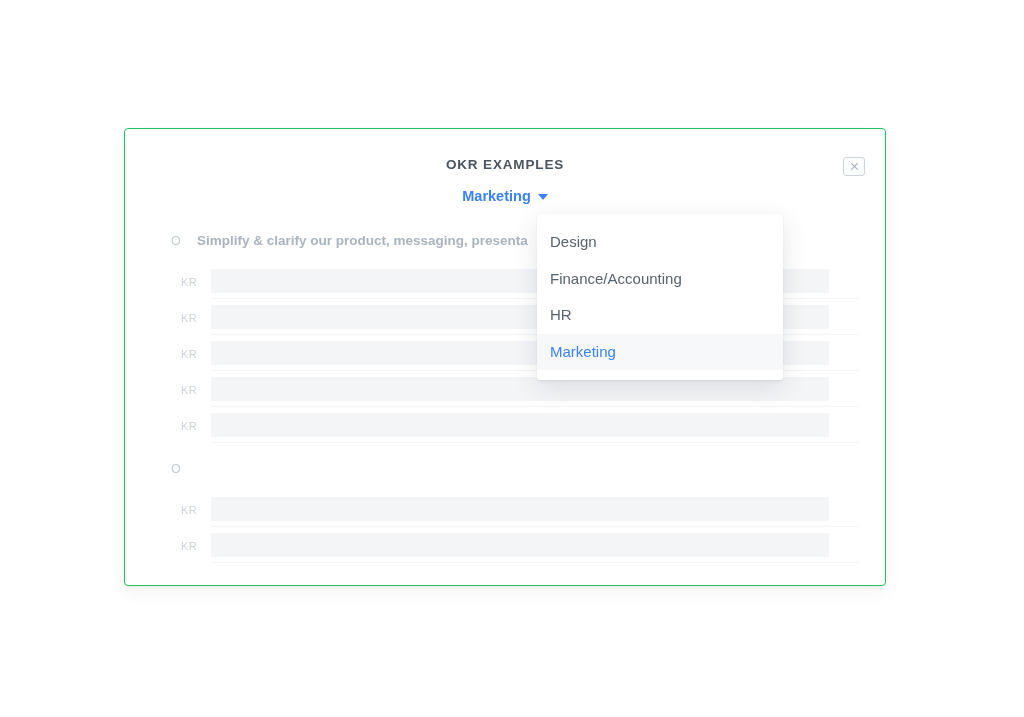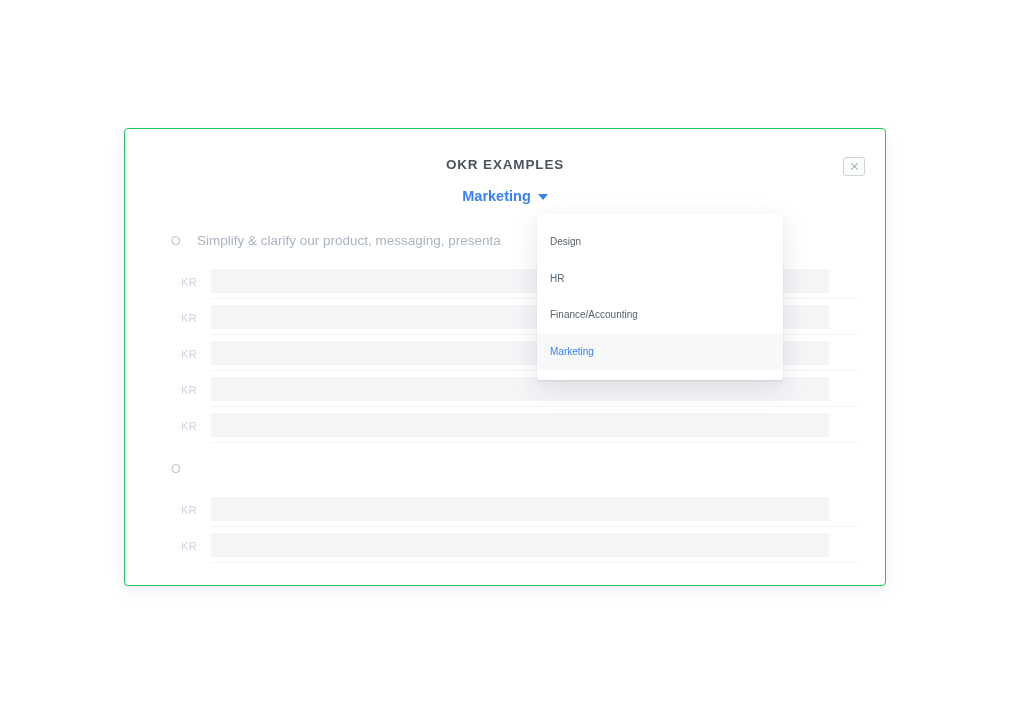--- a/index.html
+++ b/index.html
@@ -118,21 +118,21 @@
     left: 46px;
     font-size: 12.5px;
     color: #c2ccd4;
     line-height: 20px;
     letter-spacing: 0.4px;
   }
 
   .objective-text {
     margin-left: 26px;
     font-size: 13.5px;
-    font-weight: normal;
+    font-weight: bold;
     color: #aab4bf;
     line-height: 20px;
     white-space: nowrap;
   }
 
   
   .kr-row {
     position: relative;
     height: 36px;
   }
@@ -180,21 +180,21 @@
                 0 8px 26px rgba(40,50,65,0.12);
     padding: 10px 0 10px 0;
     z-index: 40;
   }
 
   .dropdown-item {
     height: 36.5px;
     display: flex;
     align-items: center;
     padding-left: 13px;
-    font-size: 10px;
+    font-size: 15px;
     color: #57636e;
     cursor: pointer;
     line-height: 20px;
   }
 
   .dropdown-item.is-selected {
     color: #3b82f6;
     background: #f7f8f9;
   }
 </style>
@@ -267,16 +267,16 @@
           <span class="kr-divider"></span>
         </div>
       </div>
     </div>
 
 </div>
 
 <div id="dropdown-menu">
 
 <div class="dropdown-item">Design</div>
+    <div class="dropdown-item">Finance/Accounting</div>
     <div class="dropdown-item">HR</div>
-    <div class="dropdown-item">Finance/Accounting</div>
     <div class="dropdown-item is-selected">Marketing</div>
   </div>
 
 </body></html>

